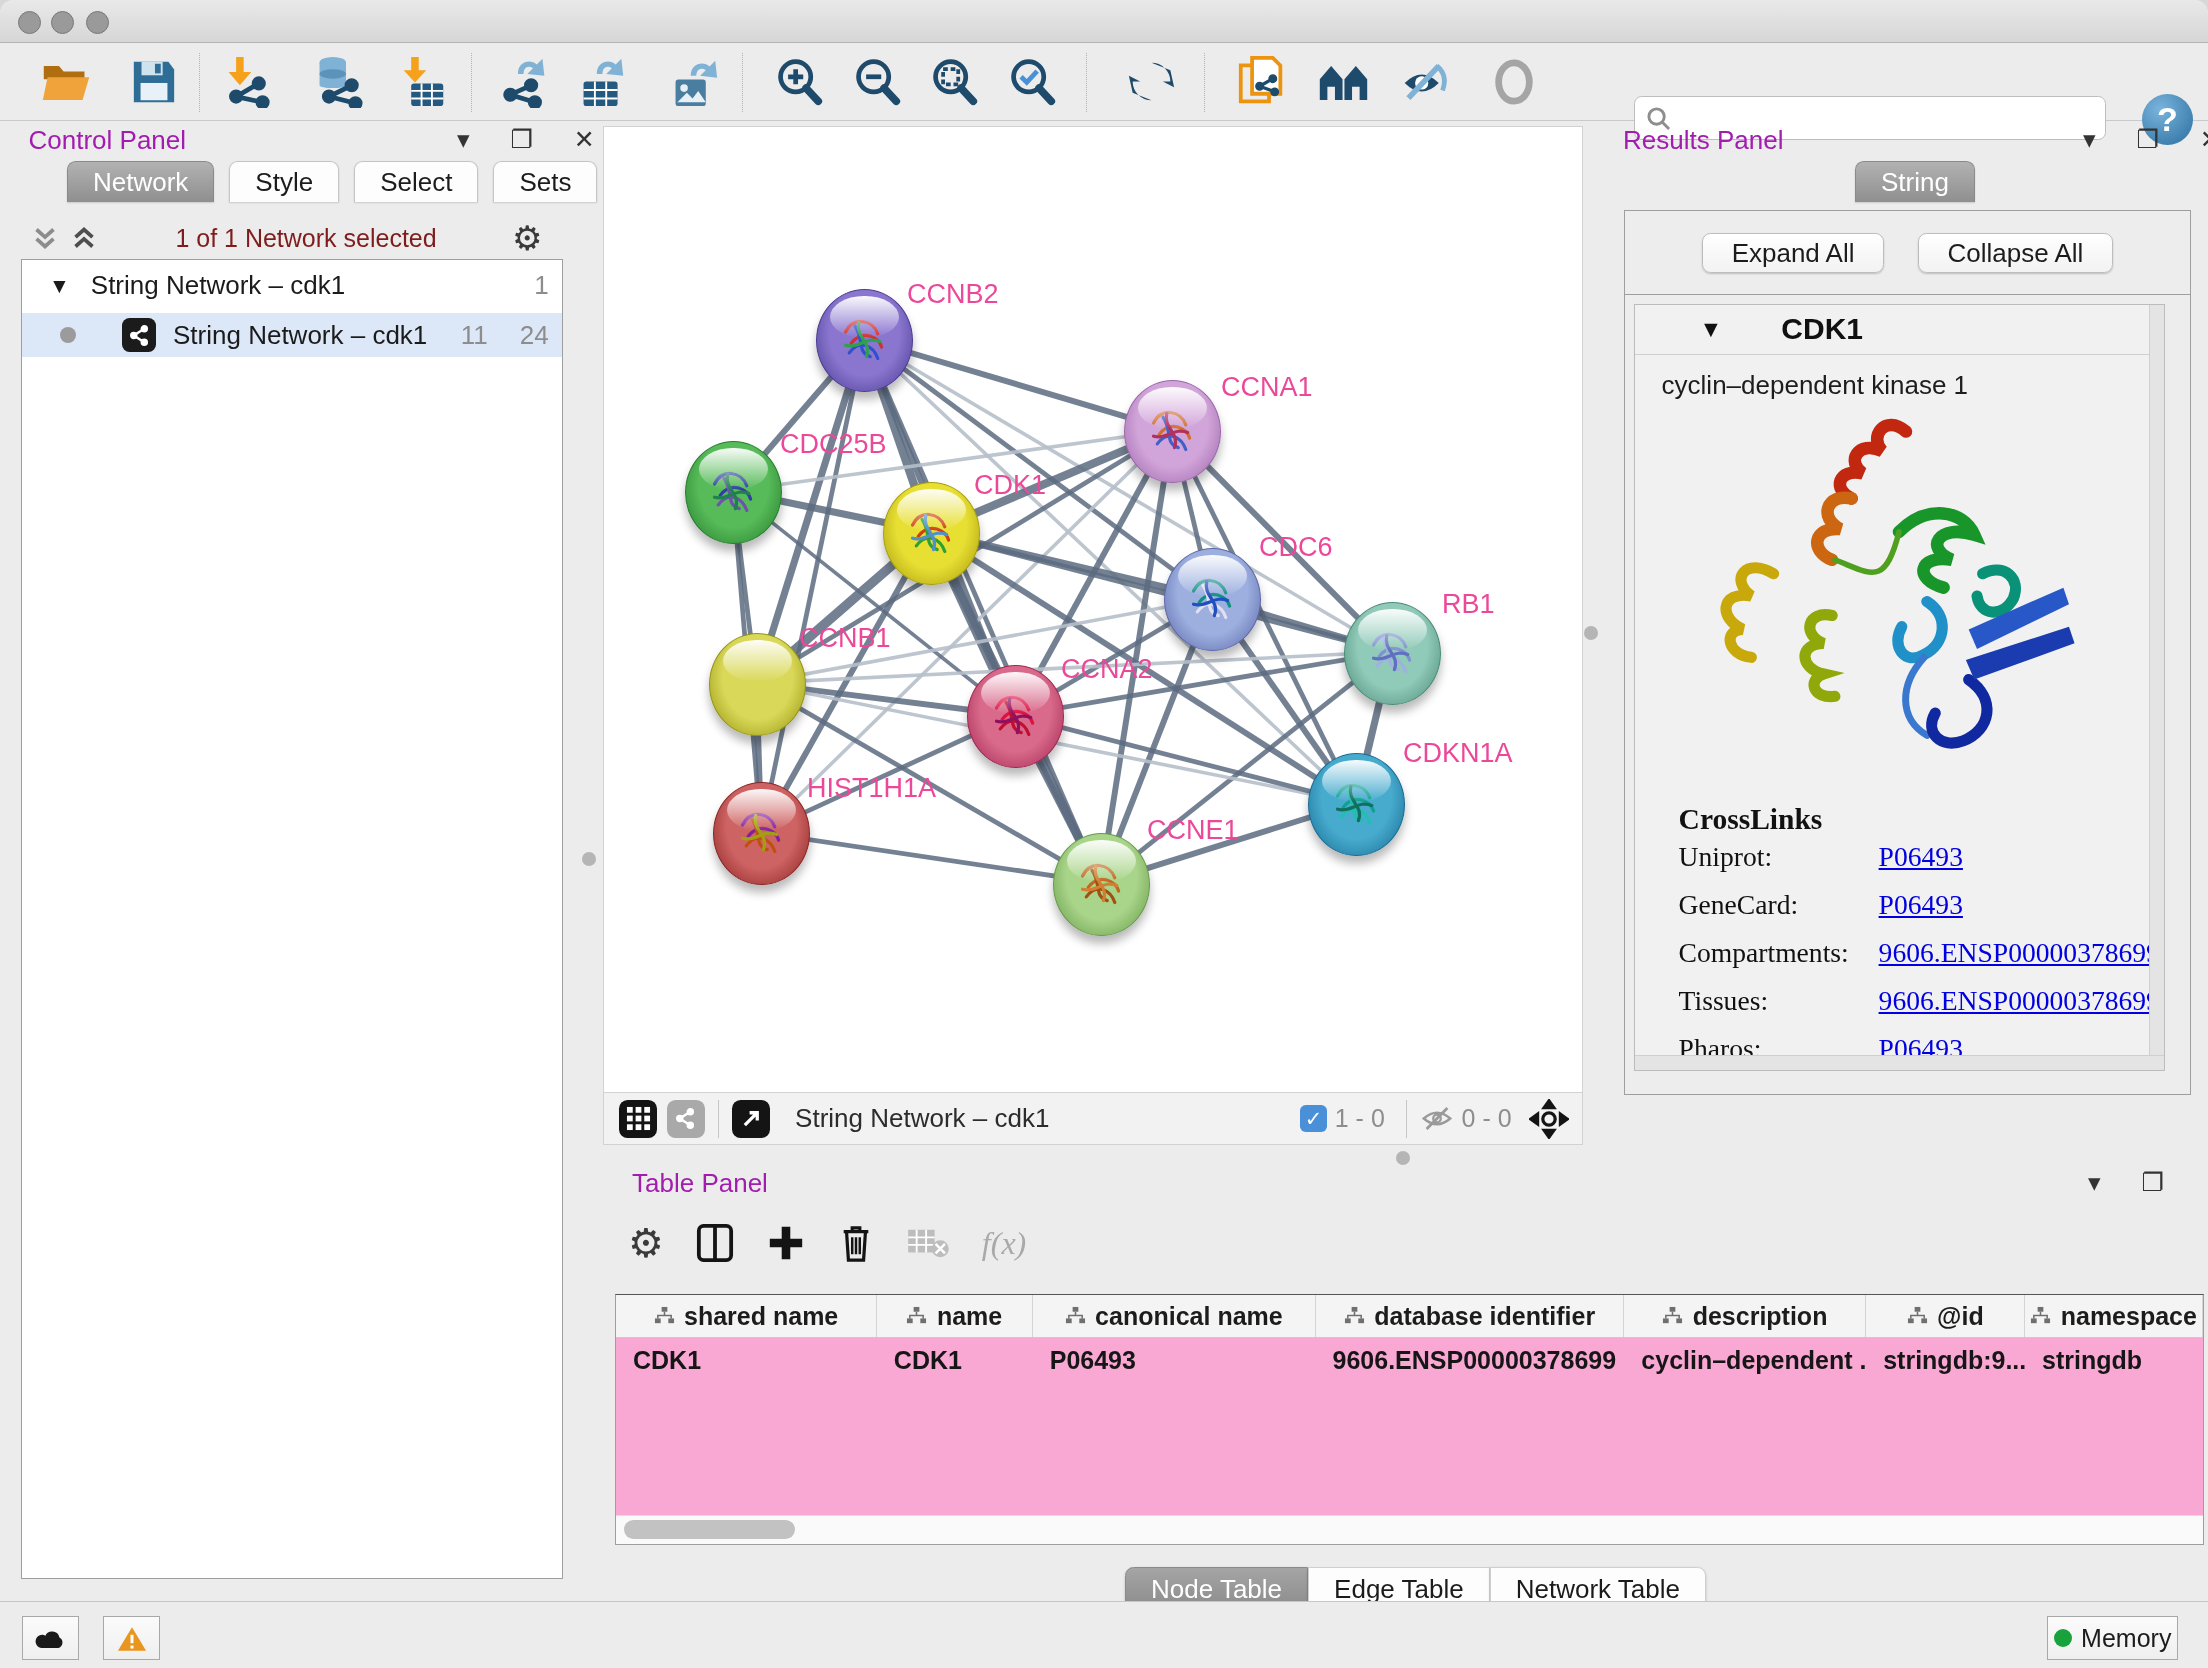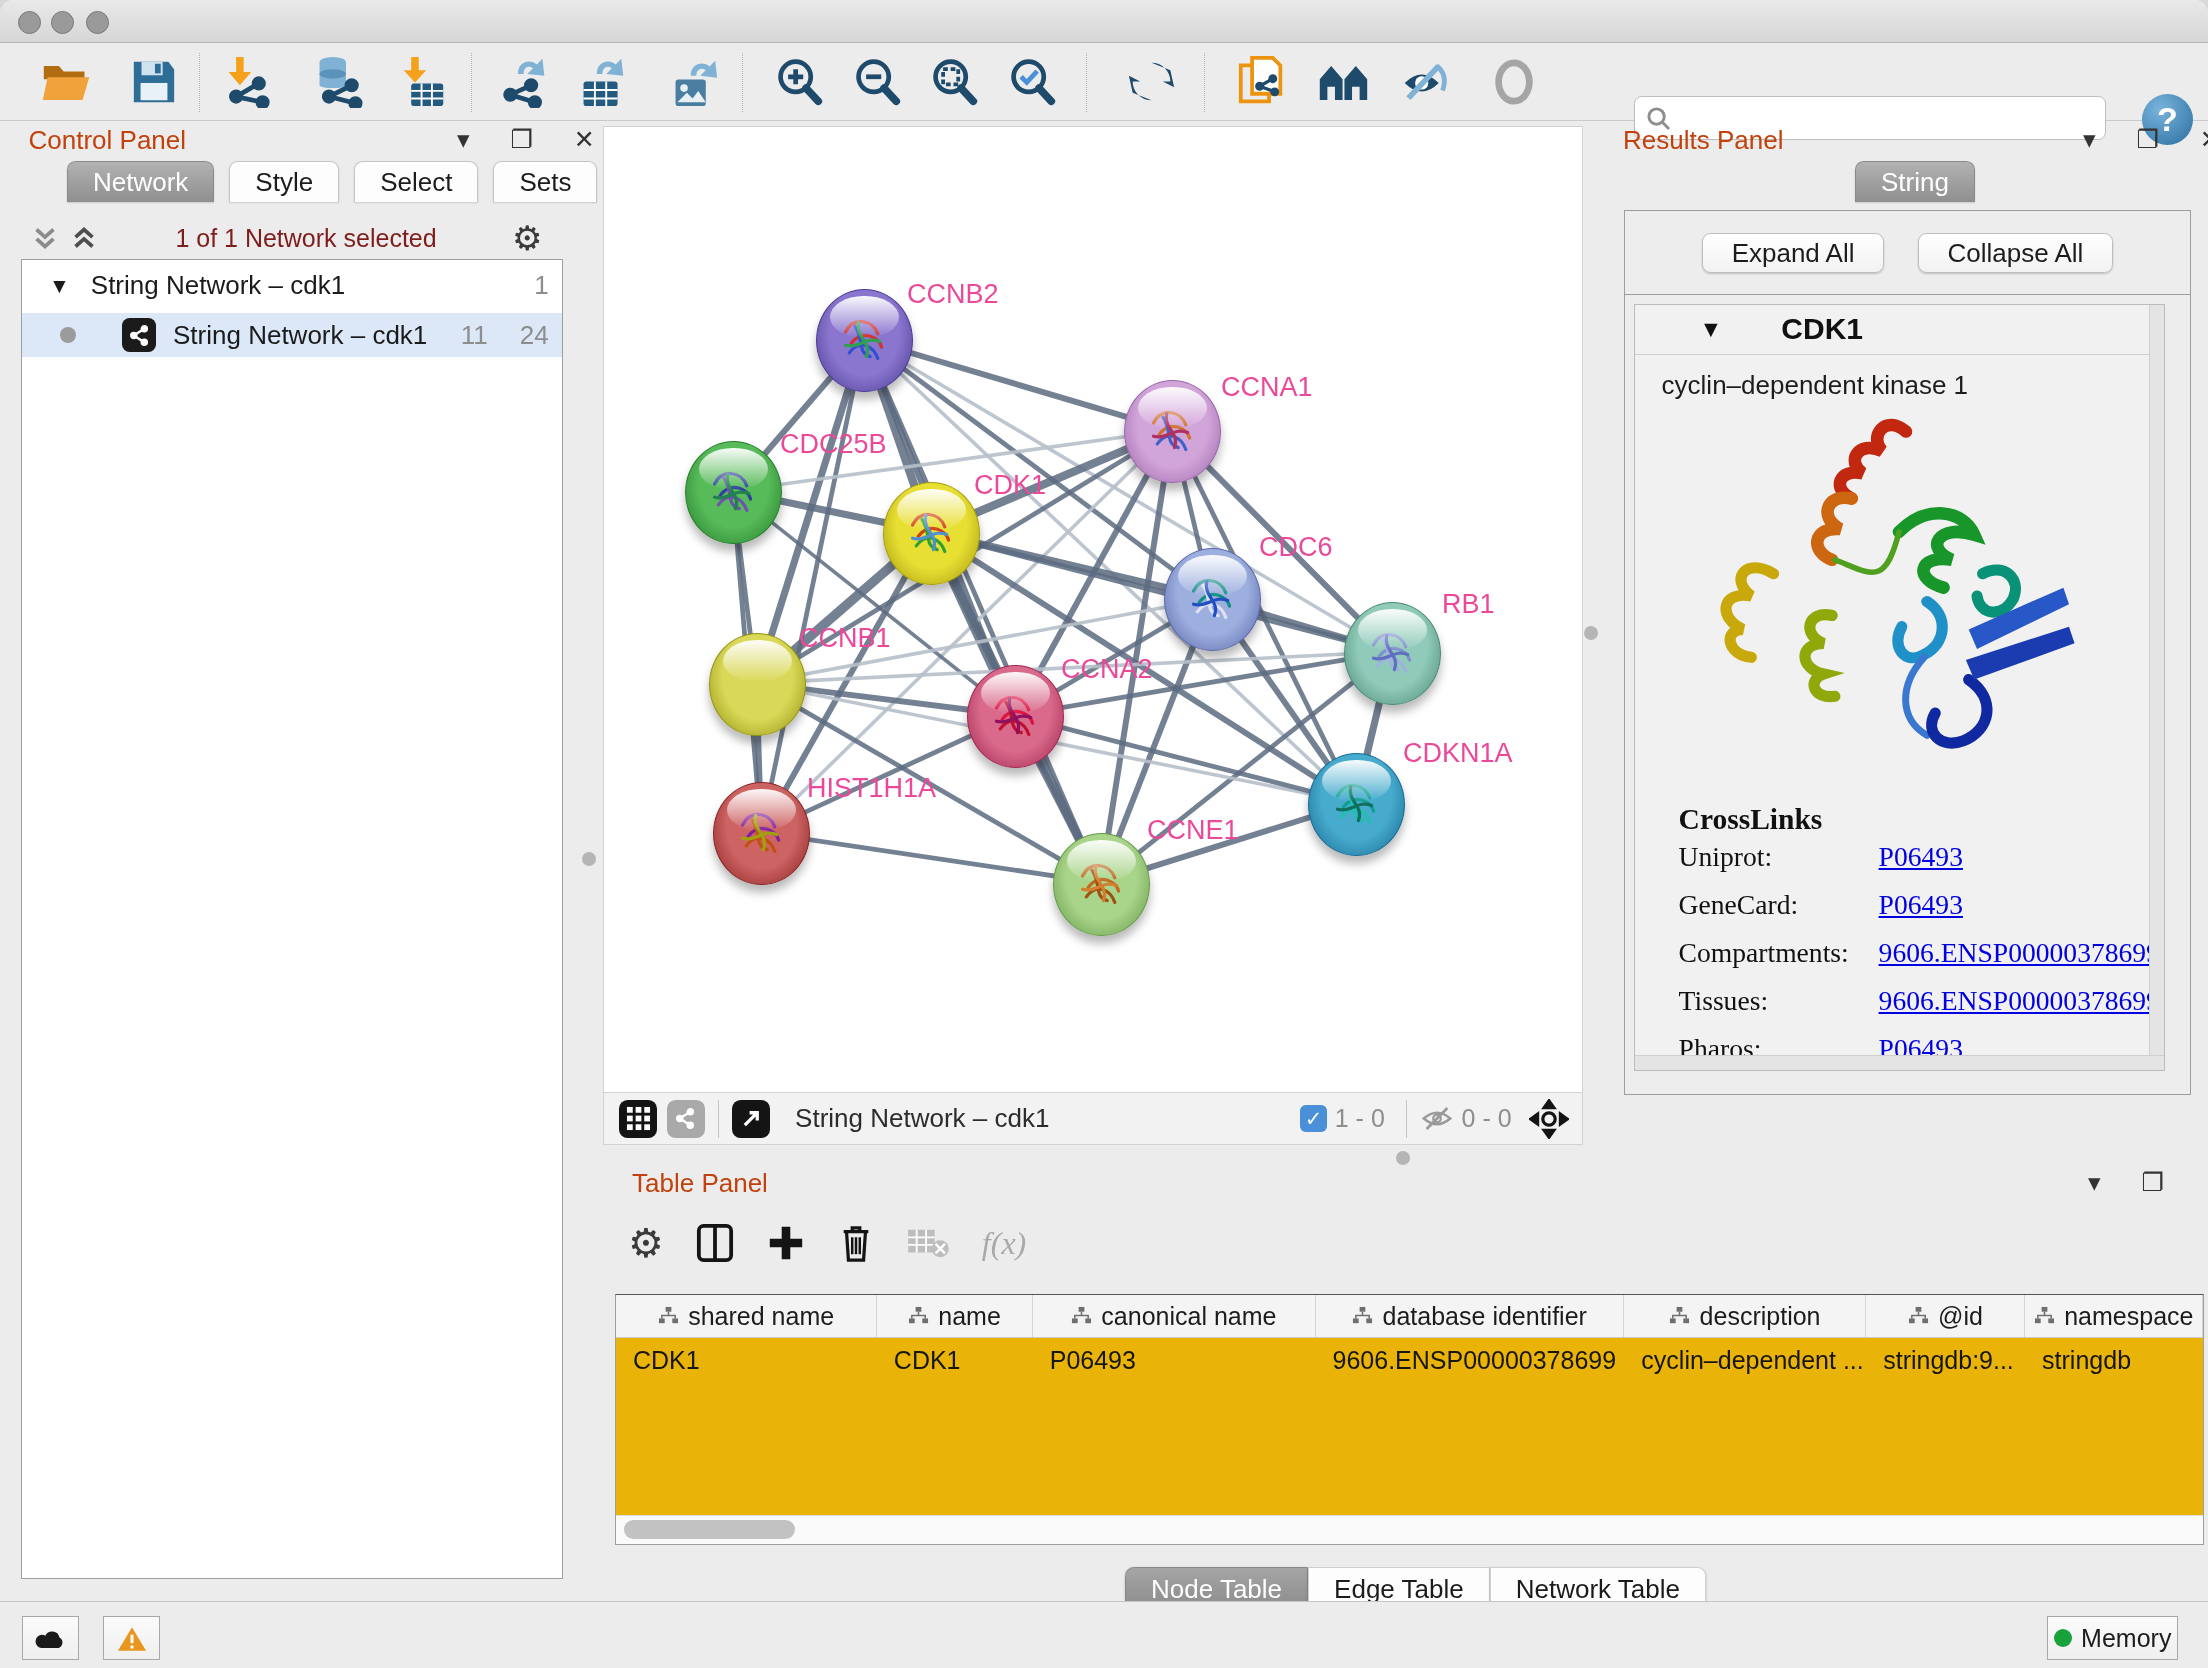--- a/index.html
+++ b/index.html
@@ -17,21 +17,21 @@
   .tbtn{position:absolute;top:11.4px;width:61px;height:55px;display:flex;align-items:center;justify-content:center;}
   .tsep{position:absolute;top:9.5px;width:0;height:59px;border-left:1.9px dotted #b2b2b2;}
   .searchbox{position:absolute;left:1634px;top:53px;width:472px;height:44px;background:#fff;
     border:1px solid #bdbdbd;border-radius:7.6px;display:flex;align-items:center;padding-left:11.4px;box-sizing:border-box;}
   .searchbox input{border:none;outline:none;font-size:25px;flex:1;background:transparent;margin-left:7.6px;
     font-family:"Liberation Sans",sans-serif;}
   .helpbtn{position:absolute;left:2142px;top:51px;width:51px;height:51px;border-radius:50%;
     background:radial-gradient(circle at 35% 30%,#7ab4dd,#3d7fae 75%);color:#fff;font-size:34px;font-weight:bold;
     display:flex;align-items:center;justify-content:center;}
   
-  .panel-title{position:absolute;font-size:26px;color:#c2410c;}
+  .panel-title{position:absolute;font-size:26px;color:#a21caf;}
   .panel-ctrls{position:absolute;font-size:25px;color:#333;letter-spacing:17px;white-space:nowrap;}
   .tab{display:inline-flex;align-items:center;justify-content:center;height:40px;padding:0 25px;
     font-size:26px;color:#1c1c1c;background:#fdfdfd;border:1px solid #c4c4c4;border-bottom:none;
     border-radius:8.6px 8.6px 0 0;margin-right:15px;box-shadow:0 1px 1.9px rgba(0,0,0,.15);}
   .tab.sel{background:linear-gradient(#b2b2b2,#8f8f8f);color:#fff;border-color:#8a8a8a;}
   
   .cp-tabs{position:absolute;left:67px;top:161px;display:flex;}
   .cp-toolrow{position:absolute;left:28.5px;top:217px;width:514px;height:42px;display:flex;align-items:center;}
   .cp-status{flex:1;text-align:center;font-size:25px;color:#7f1d1d;}
   .gear{font-size:34px;color:#3a3a3a;line-height:1;}
@@ -76,22 +76,22 @@
   .crosslinks{font-family:"Liberation Serif",serif;padding-left:44px;}
   .crosslinks h3{font-size:29.5px;margin:13.3px 0 5.7px 0;color:#111;}
   .cl-row{display:flex;font-size:27.6px;margin-bottom:16px;}
   .cl-row .lbl{width:200px;color:#111;}
   .cl-row .val{color:#0000e0;text-decoration:underline;}
   .rp-scroll-v{position:absolute;right:0;top:0;width:13.3px;height:100%;background:#e4e4e4;border-left:1px solid #cfcfcf;}
   .rp-scroll-h{position:absolute;left:0;bottom:0;height:13.3px;width:100%;background:#e4e4e4;border-top:1px solid #cfcfcf;}
   
   .tp-toolbar{position:absolute;left:628px;top:1222px;display:flex;align-items:center;gap:32px;}
   .fx{font-family:"Liberation Serif",serif;font-style:italic;font-size:32px;color:#a9a9a9;}
-  .tp-table{position:absolute;left:615px;top:1294px;width:1587px;height:249px;background:#eab308;
-    border:1px solid #9e9e9e;border-top:1.9px solid #555;}
+  .tp-table{position:absolute;left:615px;top:1294px;width:1587px;height:249px;background:#f9a8d4;
+    border:1px solid #9e9e9e;border-top:1.9px solid #555;font-weight:bold;}
   .tp-head{display:flex;height:42px;background:#f4f4f4;border-bottom:1px solid #c9c9c9;}
   .tp-hcell{display:flex;align-items:center;justify-content:center;gap:9.5px;font-size:25px;color:#1c1c1c;
     border-right:1px solid #d4d4d4;box-sizing:border-box;overflow:hidden;}
   .tp-row{display:flex;height:44px;}
   .tp-cell{display:flex;align-items:center;padding-left:17px;font-size:25px;color:#161616;
     box-sizing:border-box;overflow:hidden;white-space:nowrap;}
   .tp-scroll{position:absolute;left:0;bottom:0;width:100%;height:28.5px;background:#fafafa;border-top:1px solid #ddd;}
   .tp-thumb{position:absolute;left:7.6px;top:4.8px;width:171px;height:19px;border-radius:9.5px;background:#c2c2c2;}
   .tp-tabs{position:absolute;left:1125px;top:1567px;display:flex;}
   .bt{height:42px;padding:0 25px;display:flex;align-items:center;font-size:26px;background:#fdfdfd;

